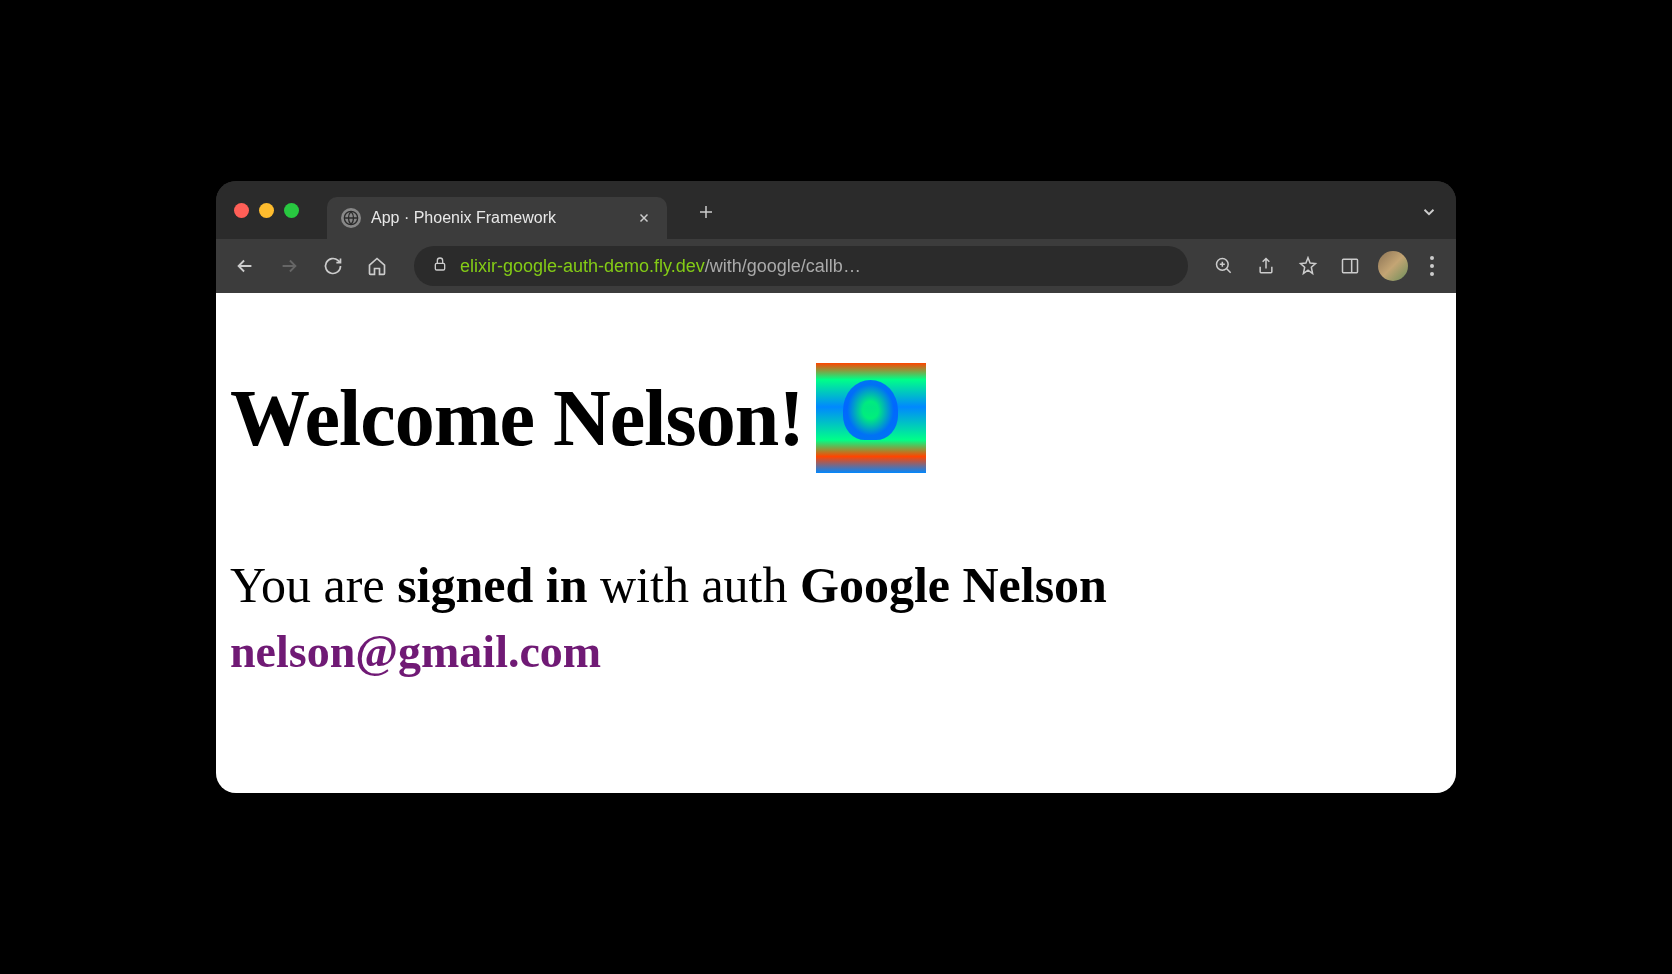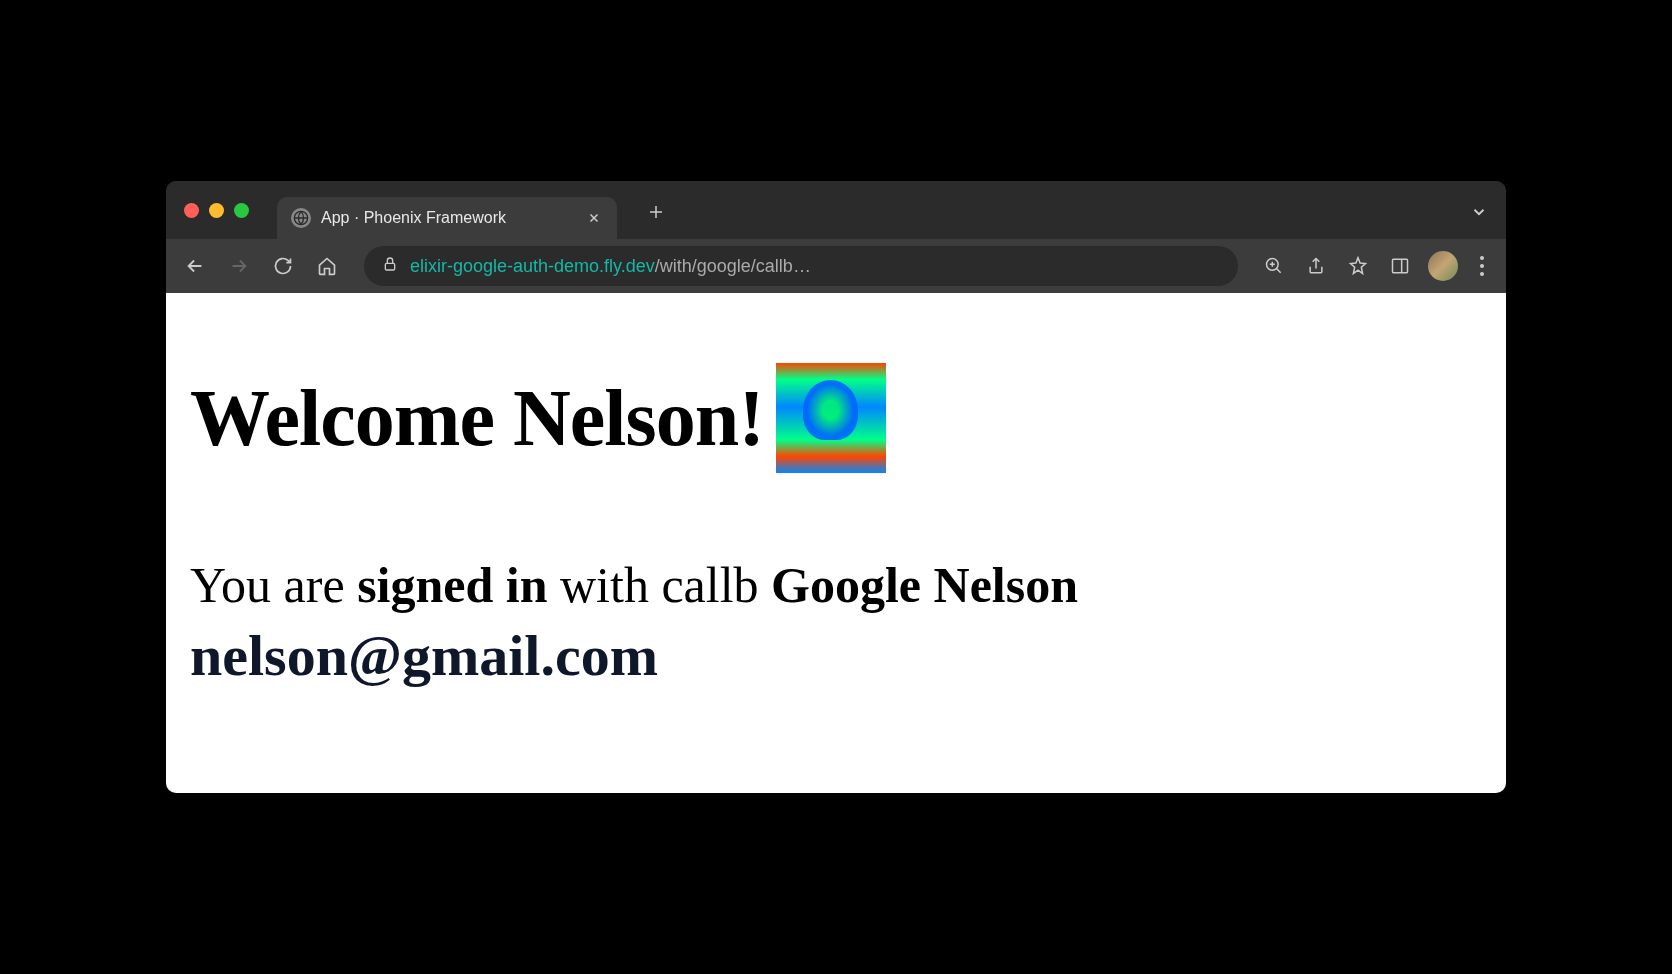--- a/index.html
+++ b/index.html
@@ -6,23 +6,23 @@
     body {
       background: #000;
       width: 1672px;
       height: 974px;
       display: flex;
       align-items: center;
       justify-content: center;
       font-family: -apple-system, BlinkMacSystemFont, "Segoe UI", sans-serif;
     }
     .browser-window {
-      width: 1340px;
+      width: 1240px;
       background: #2b2b2b;
-      border-radius: 10px;
+      border-radius: 20px;
       overflow: hidden;
       box-shadow: 0 20px 60px rgba(0,0,0,0.6);
     }
     .titlebar {
       background: #2b2b2b;
       height: 58px;
       display: flex;
       align-items: center;
       padding: 0 18px;
       gap: 8px;
@@ -124,21 +124,21 @@
       margin: 0 8px;
     }
     .lock-icon { color: #ccc; flex-shrink: 0; }
     .url {
       color: #aaa;
       font-size: 18px;
       white-space: nowrap;
       overflow: hidden;
       flex: 1;
     }
-    .url .host { color: #14b8a6; }
+    .url .host { color: #84cc16; }
     .toolbar-icon {
       width: 28px;
       height: 28px;
       display: flex;
       align-items: center;
       justify-content: center;
       cursor: pointer;
     }
     .toolbar-icon svg { stroke: #ccc; fill: none; stroke-width: 1.8; }
     .profile-avatar {
@@ -157,21 +157,21 @@
     }
     .menu-dots span {
       width: 4px;
       height: 4px;
       background: #ccc;
       border-radius: 50%;
     }
     .viewport {
       background: #fff;
       min-height: 500px;
-      padding: 70px 28px 90px 24px;
+      padding: 70px 28px 90px 14px;
       font-family: Georgia, "Times New Roman", serif;
       color: #000;
     }
     .welcome-row {
       display: flex;
       align-items: center;
       gap: 12px;
       margin-bottom: 80px;
     }
     .welcome-heading {
@@ -195,23 +195,23 @@
       height: 55%;
       background: radial-gradient(ellipse at center, rgba(0,255,100,0.8) 20%, rgba(0,100,255,0.9) 60%);
       border-radius: 50% 50% 40% 40%;
     }
     .status-line {
       font-size: 50px;
       line-height: 1.3;
     }
     .status-line .bold { font-weight: bold; }
     .email-link {
-      color: #0f172a;
+      color: #701a75;
       font-weight: bold;
-      font-size: 58px;
+      font-size: 46px;
     }
   </style>
 </head>
 <body>
 
 <div class="browser-window">
   <div class="titlebar">
     <div class="traffic-lights">
       <div class="traffic-light tl-close"></div>
       <div class="traffic-light tl-min"></div>
@@ -308,18 +308,18 @@
   </div>
 
   <div class="viewport">
     <div class="welcome-row">
       <h1 class="welcome-heading">
         <span>Welcome </span><span>Nelson</span><span>!</span>
       </h1>
       <div class="user-avatar"></div>
     </div>
     <div class="status-line">
-      <span>You are </span><span class="bold">signed in</span><span> with callb </span><span class="bold">Google Nelson</span>
+      <span>You are </span><span class="bold">signed in</span><span> with auth </span><span class="bold">Google Nelson</span>
       <br>
       <span class="email-link">nelson@gmail.com</span>
     </div>
   </div>
 </div>
 
 </body></html>

